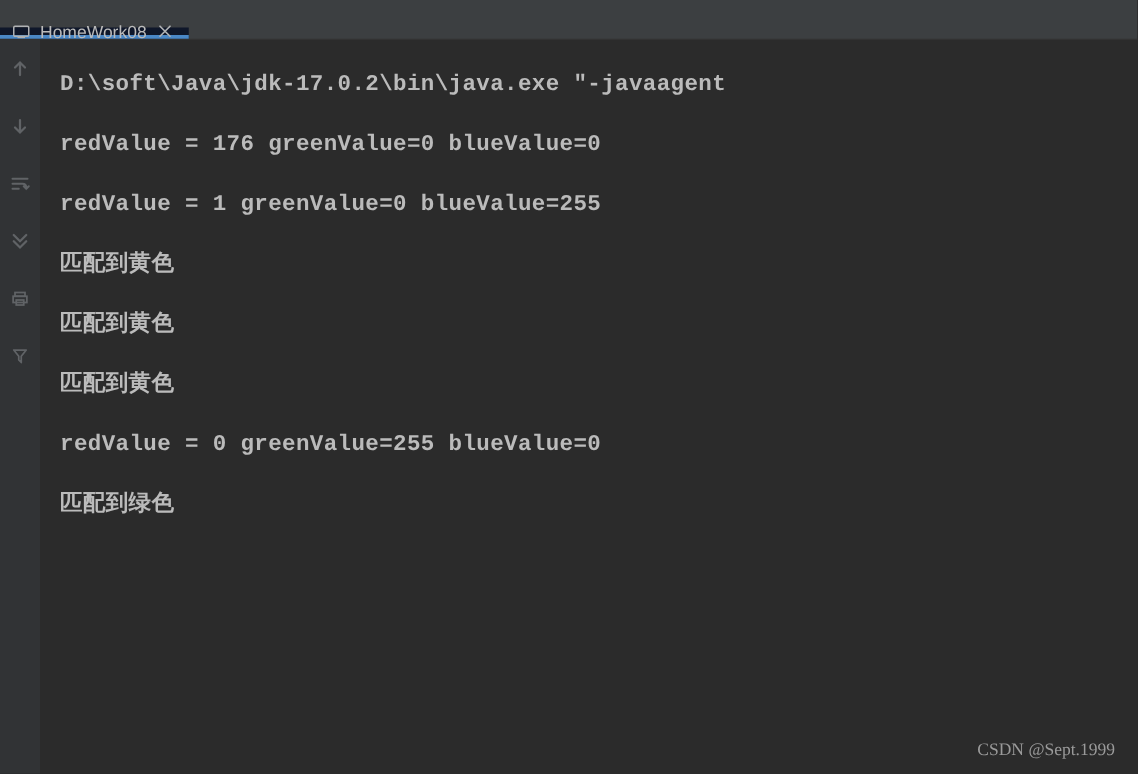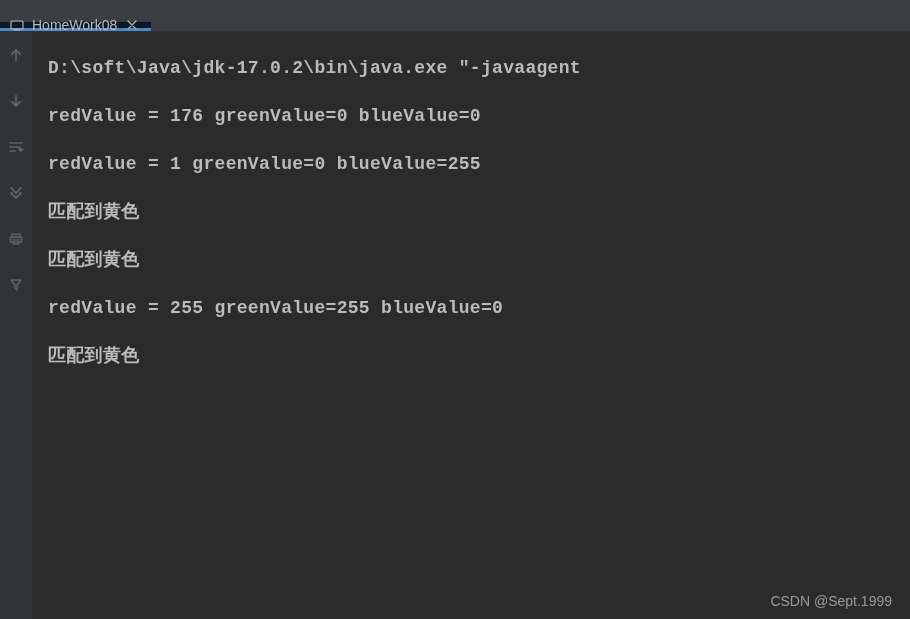--- a/index.html
+++ b/index.html
@@ -85,21 +85,21 @@
     .console-line {
       display: block;
       letter-spacing: 0.3px;
     }
     .watermark {
       position: absolute;
       bottom: 10px;
       right: 18px;
       color: #9A9A9A;
       font-size: 14px;
-      font-family: Liberation Sans, sans-serif;
+      font-family: Liberation Serif, serif;
     }
   </style>
 </head>
 <body>
 
 <div class="tab-bar">
   <div class="tab">
     <span class="tab-icon">
       <svg width="14" height="14" viewBox="0 0 14 14">
         <rect x="1" y="3" width="12" height="8" rx="1" fill="none" stroke="#AFB1B3" stroke-width="1.2"></rect>
@@ -150,18 +150,19 @@
         </svg>
     </span>
   </div>
 
   <div class="console">
     <span class="console-line">D:\soft\Java\jdk-17.0.2\bin\java.exe "-javaagent</span>
     <span class="console-line">redValue = 176 greenValue=0 blueValue=0</span>
     <span class="console-line">redValue = 1 greenValue=0 blueValue=255</span>
     <span class="console-line">匹配到黄色</span>
     <span class="console-line">匹配到黄色</span>
-    <span class="console-line">redValue = 255 greenValue=255 blueValue=0</span>
     <span class="console-line">匹配到黄色</span>
+    <span class="console-line">redValue = 0 greenValue=255 blueValue=0</span>
+    <span class="console-line">匹配到绿色</span>
   </div>
 </div>
 
 <div class="watermark">CSDN @Sept.1999</div>
 
 </body></html>

